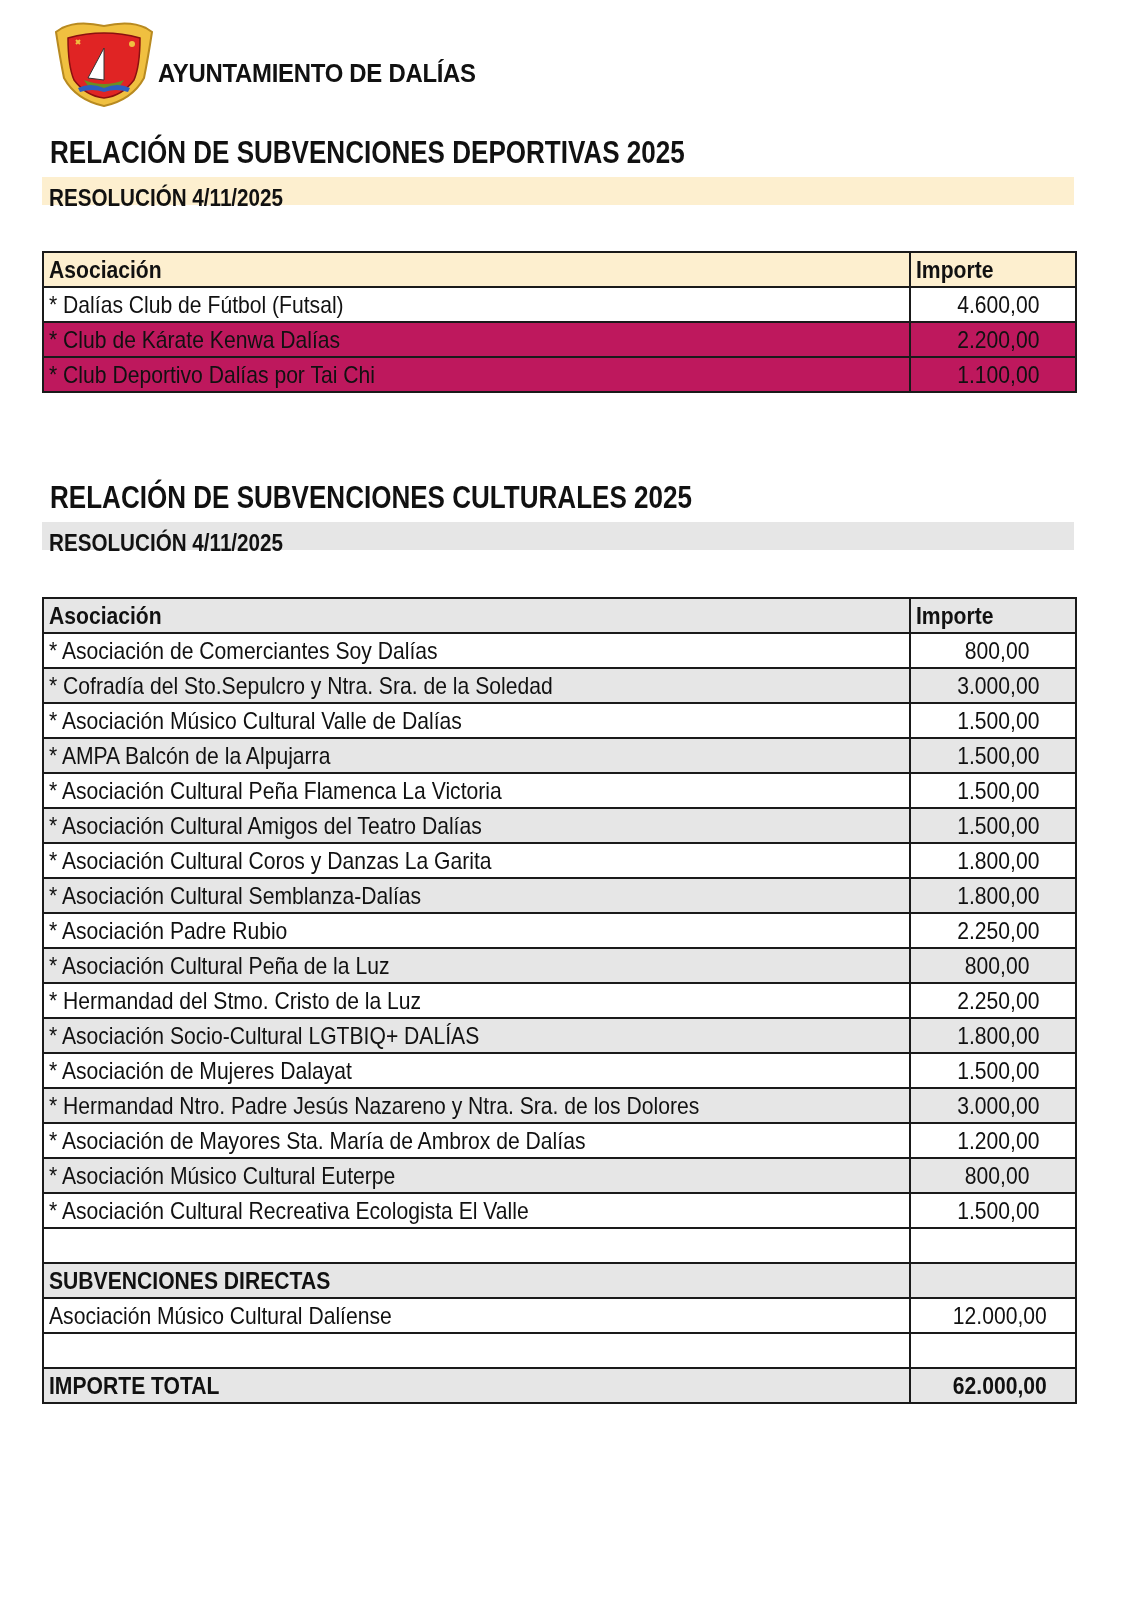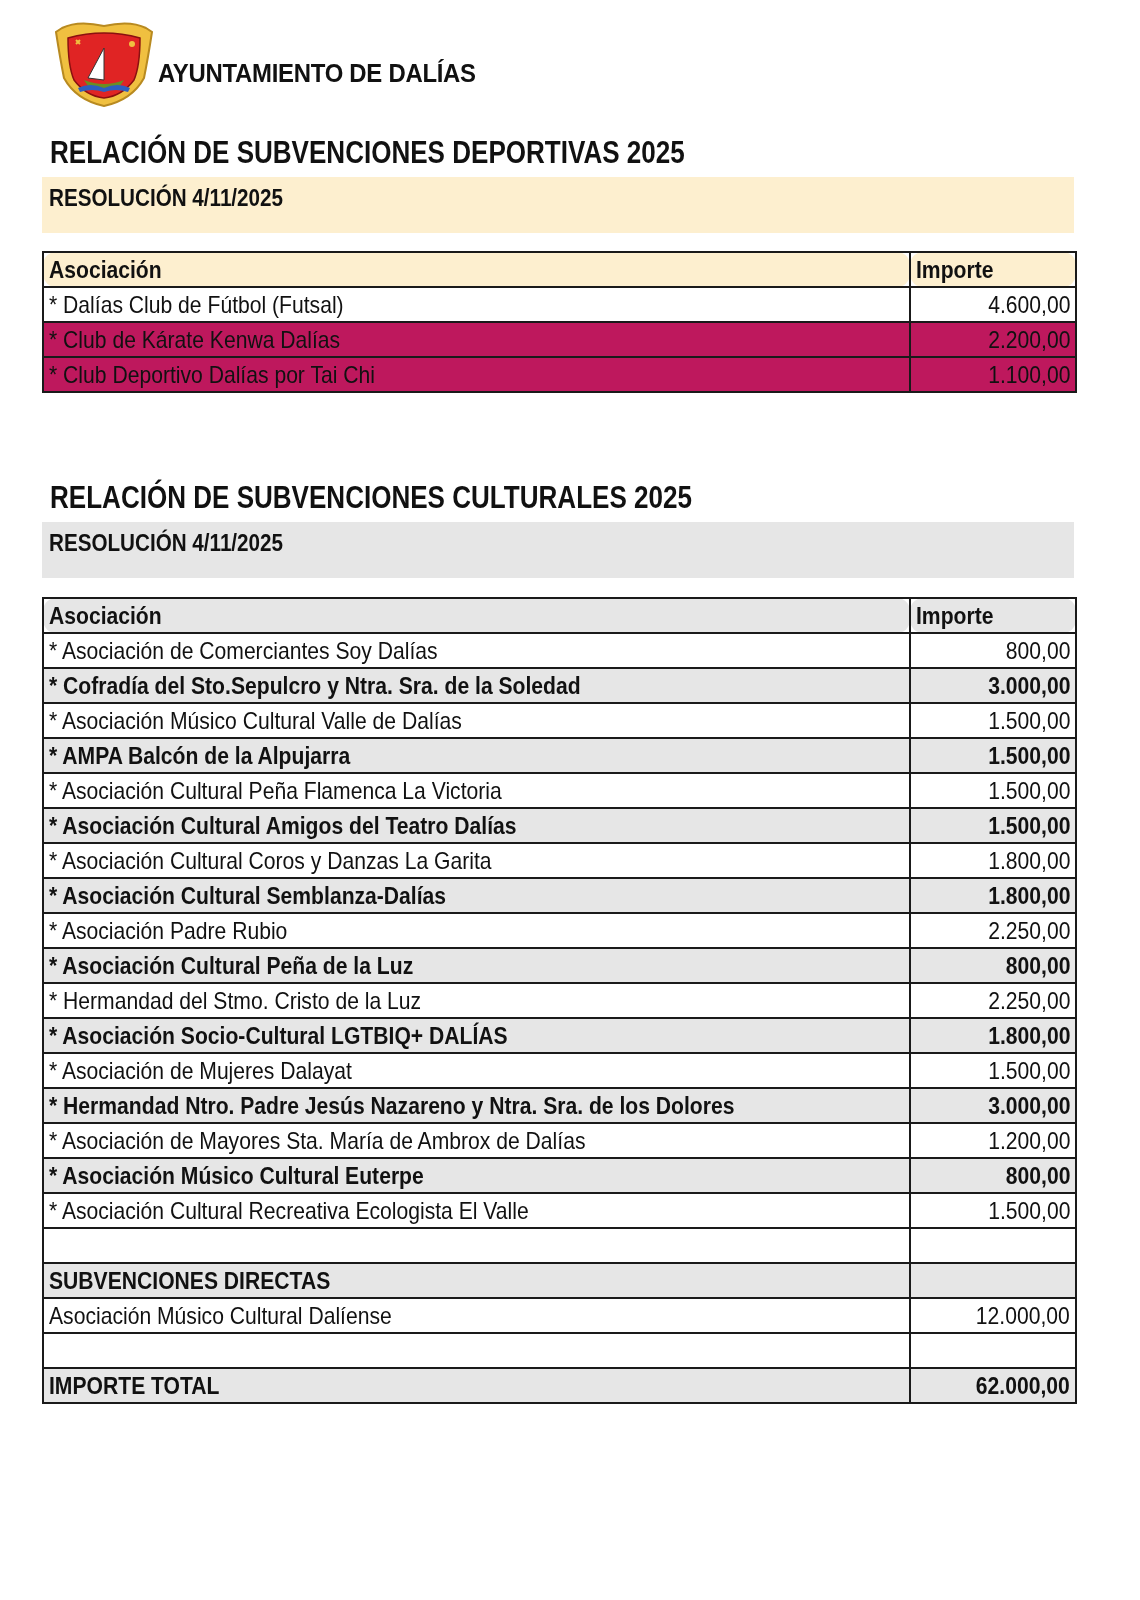--- a/index.html
+++ b/index.html
@@ -38,21 +38,21 @@
       font-size: 31px;
       font-weight: bold;
       transform: scaleX(0.84);
       transform-origin: left center;
       white-space: nowrap;
     }
     .resolution-band {
       position: absolute;
       left: 42px;
       width: 1032px;
-      height: 56px;
+      height: 28px;
     }
     .resolution-band span {
       position: absolute;
       left: 7px;
       top: 7px;
       font-size: 24px;
       font-weight: bold;
       transform: scaleX(0.86);
       transform-origin: left center;
       white-space: nowrap;
@@ -71,36 +71,36 @@
     table.grant-table col.c-amt { width: 166px; }
     table.grant-table td {
       border: 2px solid #1a1a1a;
       height: 33px;
       padding: 0 5px;
       font-size: 24px;
       white-space: nowrap;
       overflow: hidden;
       line-height: 33px;
     }
-    table.grant-table td.amt { text-align: right; }
-    table.grant-table tr.hdr td { font-weight: bold; border-radius: 13px; }
+    table.grant-table td.amt { text-align: center; }
+    table.grant-table tr.hdr td { font-weight: bold; }
     table.grant-table tr.bold td { font-weight: bold; }
     .txt {
       display: inline-block;
       transform: scaleX(0.88);
       transform-origin: left center;
     }
     td.amt .txt { transform-origin: right center; }
 
     .sport tr.hdr td { background: #fdefcf; }
     .sport tr.alt td { background: #be185d; }
     .sport tr.plain td { background: #ffffff; border-radius: 17px; }
 
     .culture tr.hdr td { background: #e6e6e6; }
-    .culture tr.alt td { background: #e6e6e6; font-weight: bold; }
+    .culture tr.alt td { background: #e6e6e6; }
     .culture tr.plain td { background: #ffffff; }
   </style>
 </head>
 <body>
 
 <div class="logo">
   <svg width="112" height="90" viewBox="0 0 112 90">
     <path d="M14 10 Q30 2 56 8 Q82 2 98 10 L104 14 Q100 40 96 60 Q84 82 56 88 Q28 82 16 60 Q12 40 8 14 Z" fill="#f0c040" stroke="#b88a20" stroke-width="2"></path>
     <path d="M20 20 Q56 10 92 20 Q92 48 86 62 Q74 78 56 80 Q38 78 26 62 Q20 48 20 20 Z" fill="#e02424" stroke="#8a1010" stroke-width="1.5"></path>
     <path d="M56 30 L56 62 L40 60 Z" fill="#ffffff" stroke="#333" stroke-width="1"></path>

